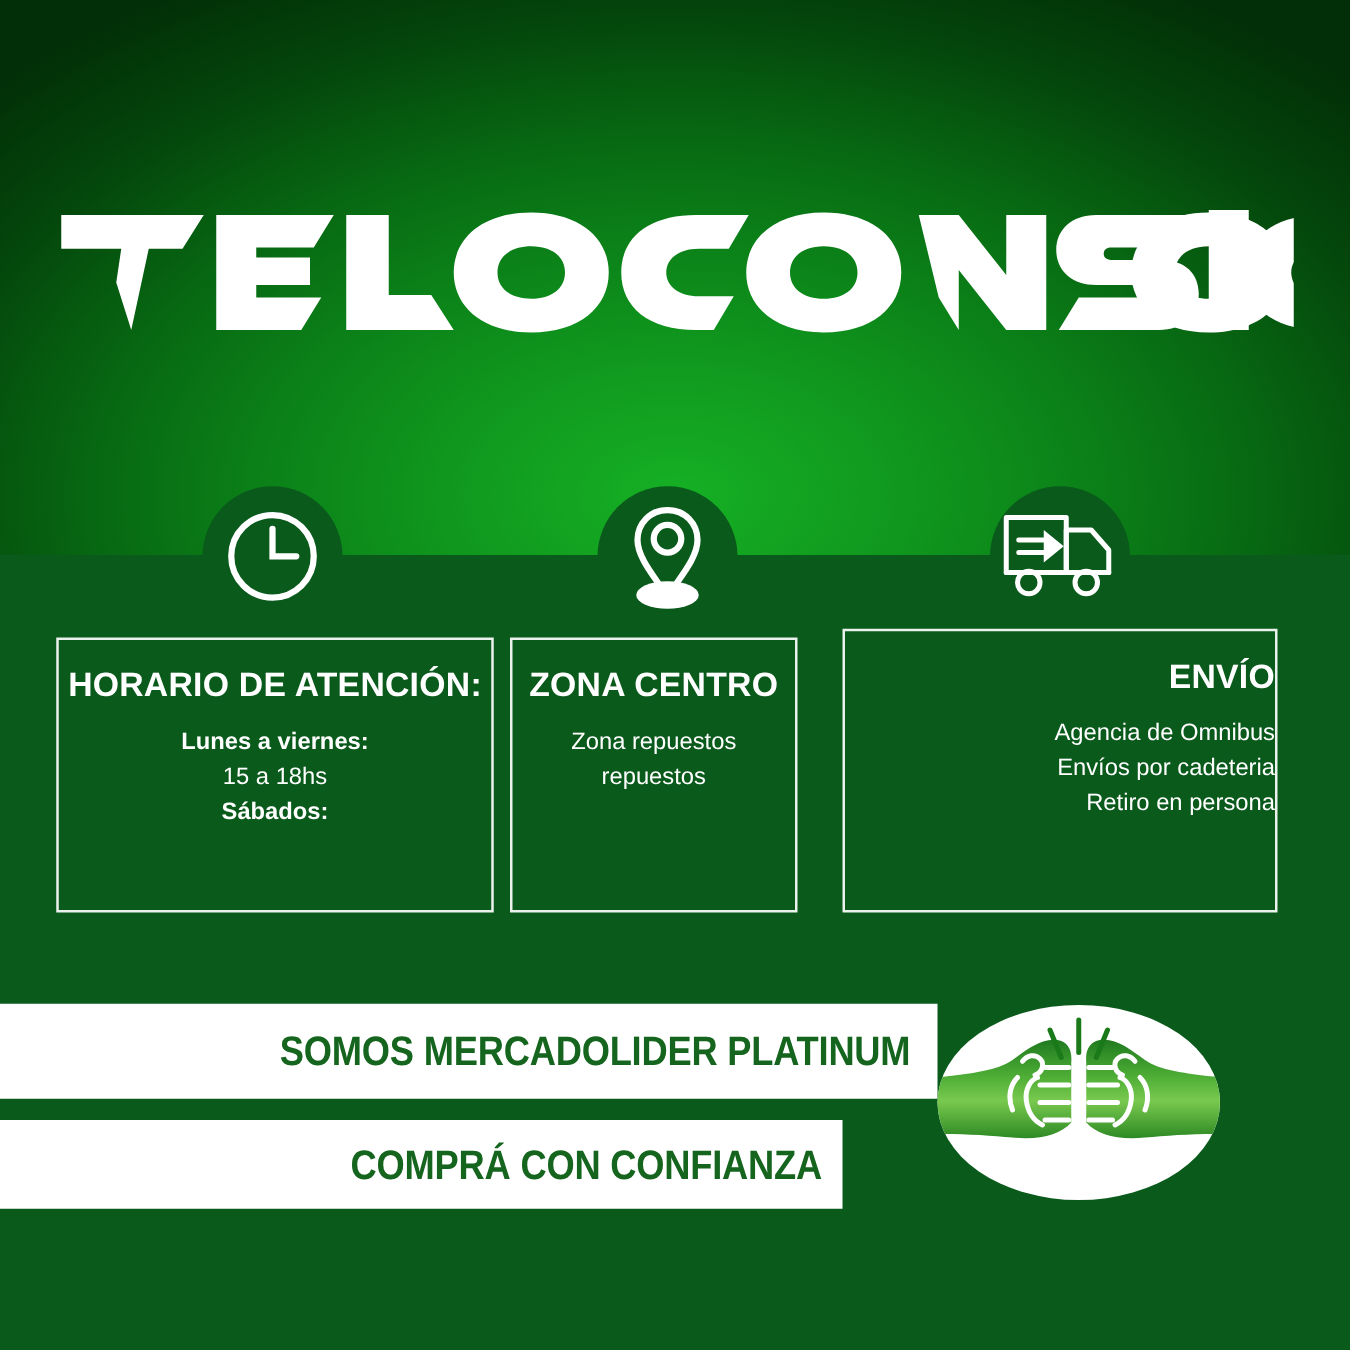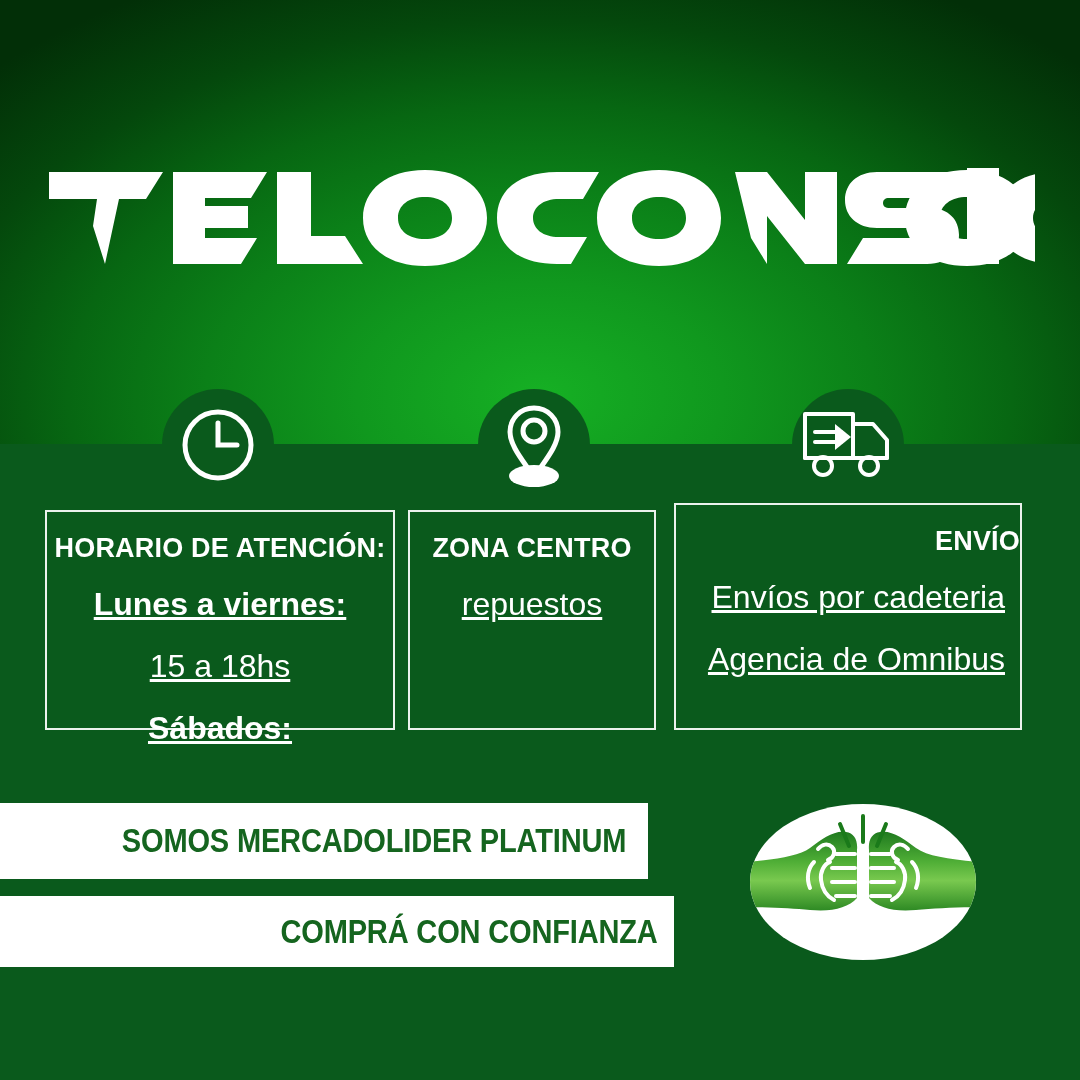--- a/index.html
+++ b/index.html
@@ -76,25 +76,24 @@
   }
   .card-title {
     font-size: 27px;
     font-weight: bold;
     letter-spacing: 0.2px;
     line-height: 1.25;
     margin: 0 0 14px 0;
     white-space: nowrap;
   }
   .card-line {
-    font-size: 32px;
+    font-size: 19px;
     font-weight: normal;
     line-height: 1.48;
-    margin: 15px;
-    text-decoration: underline;
+    margin: 0;
   }
   .card-line.strong {
     font-weight: bold;
   }
 
   
   .banner {
     position: absolute;
     left: 0;
     background: #ffffff;
@@ -190,32 +189,34 @@
     </svg>
   </div>
 
   <div class="card" style="left:45px; top:510px; width:350px; height:220px;">
     <div class="card-title">HORARIO DE ATENCIÓN:</div>
     <div class="card-line strong">Lunes a viernes:</div>
     <div class="card-line">15 a 18hs</div>
     <div class="card-line strong">Sábados:</div>
   </div>
 
-  <div class="card" style="left:408px; top:510px; width:248px; height:220px;">
+  <div class="card" style="left:408px; top:510px; width:230px; height:220px;">
     <div class="card-title">ZONA CENTRO</div>
+    <div class="card-line">Zona repuestos</div>
     <div class="card-line">repuestos</div>
   </div>
 
   <div class="card" style="left:674px; top:503px; width:348px; height:227px;text-align:right;">
     <div class="card-title">ENVÍO</div>
+    <div class="card-line">Agencia de Omnibus</div>
     <div class="card-line">Envíos por cadeteria</div>
-    <div class="card-line">Agencia de Omnibus</div>
-  </div>
-
-  <div class="banner" style="top:803px; width:648px; height:76px; padding-right:22px;">
+    <div class="card-line">Retiro en persona</div>
+  </div>
+
+  <div class="banner" style="top:803px; width:750px; height:76px; padding-right:22px;">
     <span class="banner-text">SOMOS MERCADOLIDER PLATINUM</span>
   </div>
 
   <div class="banner" style="top:896px; width:674px; height:71px; padding-right:16px;">
     <span class="banner-text">COMPRÁ CON CONFIANZA</span>
   </div>
 
   <div class="fist-logo">
     <svg width="230" height="160" viewBox="0 0 230 160">
       <defs>

